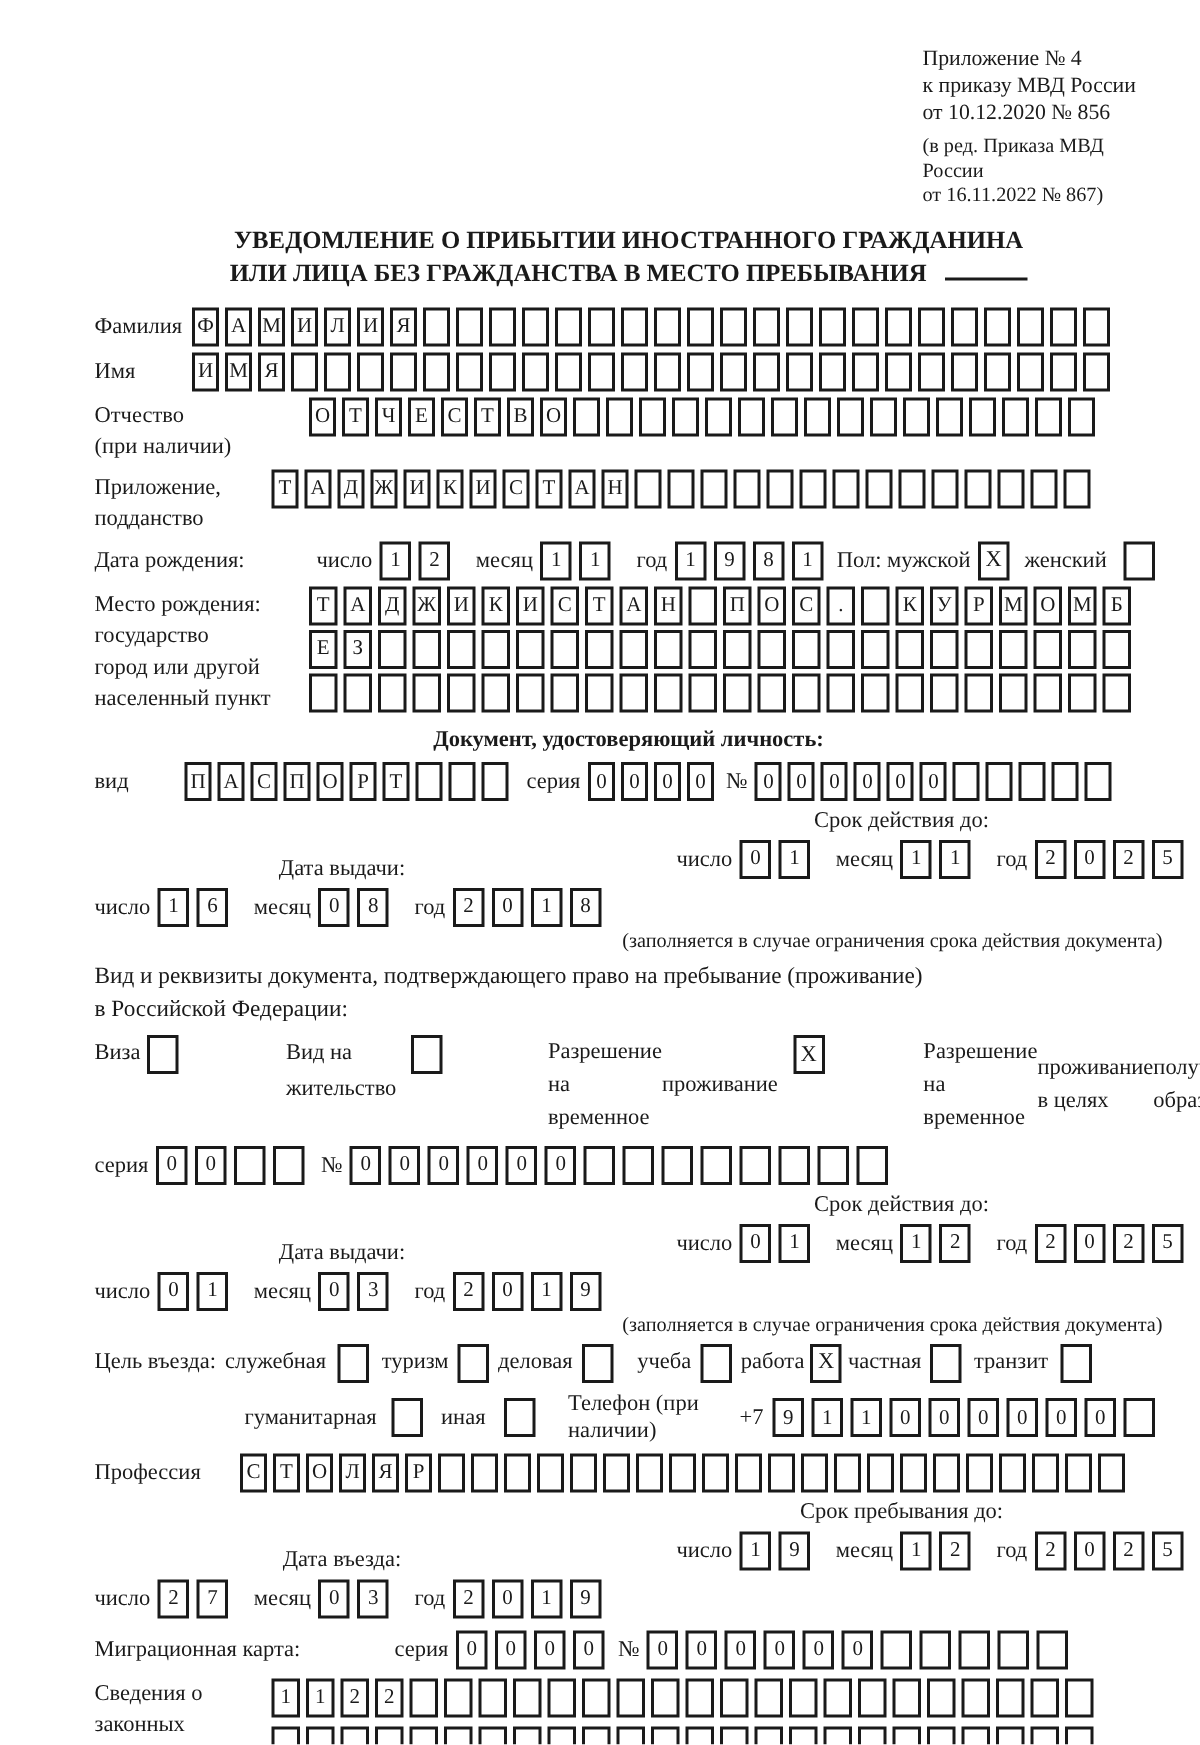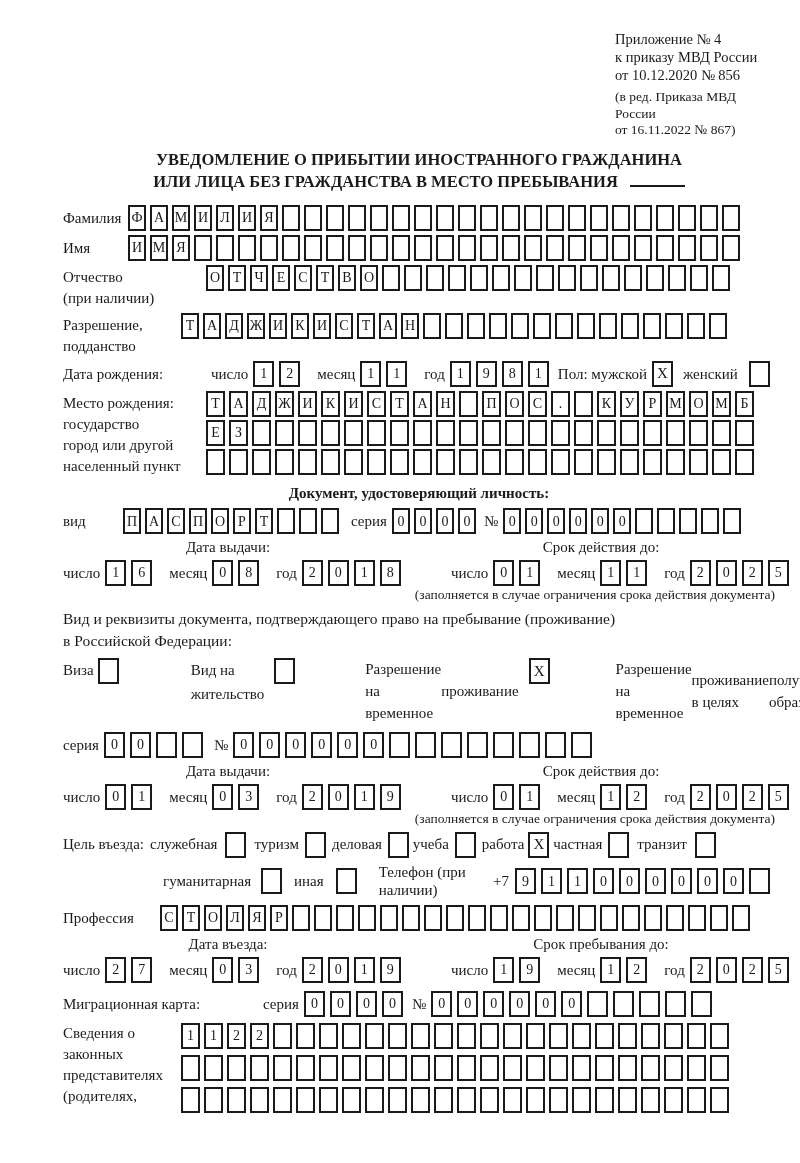--- a/index.html
+++ b/index.html
@@ -34,21 +34,21 @@
     border:2px solid #1a1a1a;display:inline-flex;align-items:center;justify-content:center;
     font-size:15px;
   }
   .dlbl{flex:0 0 auto;line-height:26px;margin-right:5px;}
   .g{margin-left:12px;}
   .doc-heading{text-align:center;font-weight:bold;font-size:15px;margin:6px 0 6px 0;}
   .twocol{display:flex;}
   .col-l{flex:0 0 388px;}
   .col-r{flex:1;}
   .group-heading{text-align:center;margin-bottom:3px;}
-  .col-l .group-heading{width:330px;}
+  .col-l .group-heading{width:330px;margin-top:32px;}
   .col-r .group-heading{width:300px;}
   .dg{display:flex;}
   .footnote-row{text-align:right;font-size:13.5px;margin-top:1px;margin-bottom:4px;}
   .intro{font-size:15.5px;line-height:22px;margin-top:4px;}
   .visa-row{display:flex;align-items:flex-start;margin-top:6px;margin-bottom:8px;gap:48px;}
   .opt{display:flex;align-items:flex-start;}
   .opt .optlabel{line-height:24px;}
   .opt .checkbox{margin-left:10px;margin-top:0;}
   .optlines{display:flex;align-items:center;}
   .optlines div{line-height:22px;}
@@ -175,21 +175,21 @@
           <span class="cell"></span>
           <span class="cell"></span>
           <span class="cell"></span>
           <span class="cell"></span>
           <span class="cell"></span>
         </div>
     </div>
 
     <div class="frow">
       <div class="flabel ml w118">
-        <div>Разрешение,</div>
+        <div>Приложение,</div>
         <div>подданство</div>
       </div>
       <div class="cells">
           <span class="cell">Т</span>
           <span class="cell">А</span>
           <span class="cell">Д</span>
           <span class="cell">Ж</span>
           <span class="cell">И</span>
           <span class="cell">К</span>
           <span class="cell">И</span>
@@ -524,21 +524,21 @@
     <div class="footnote-row">(заполняется в случае ограничения срока действия документа)</div>
 
     <div class="inline-row">
       <span class="cap">Цель въезда:</span>
       <span class="cap" style="margin-left:6px;">служебная</span>
       <span class="checkbox" style="margin-left:8px;"></span>
       <span class="cap" style="margin-left:8px;">туризм</span>
       <span class="checkbox" style="margin-left:6px;"></span>
       <span class="cap" style="margin-left:6px;">деловая</span>
       <span class="checkbox" style="margin-left:6px;"></span>
-      <span class="cap" style="margin-left:4px;">учеба</span>
+      <span class="cap" style="margin-left:16px;">учеба</span>
       <span class="checkbox" style="margin-left:6px;"></span>
       <span class="cap" style="margin-left:6px;">работа</span>
       <span class="checkbox" style="margin-left:4px;">X</span>
       <span class="cap" style="margin-left:4px;">частная</span>
       <span class="checkbox" style="margin-left:6px;"></span>
       <span class="cap" style="margin-left:8px;">транзит</span>
       <span class="checkbox" style="margin-left:8px;"></span>
     </div>
 
     <div class="inline-row">

